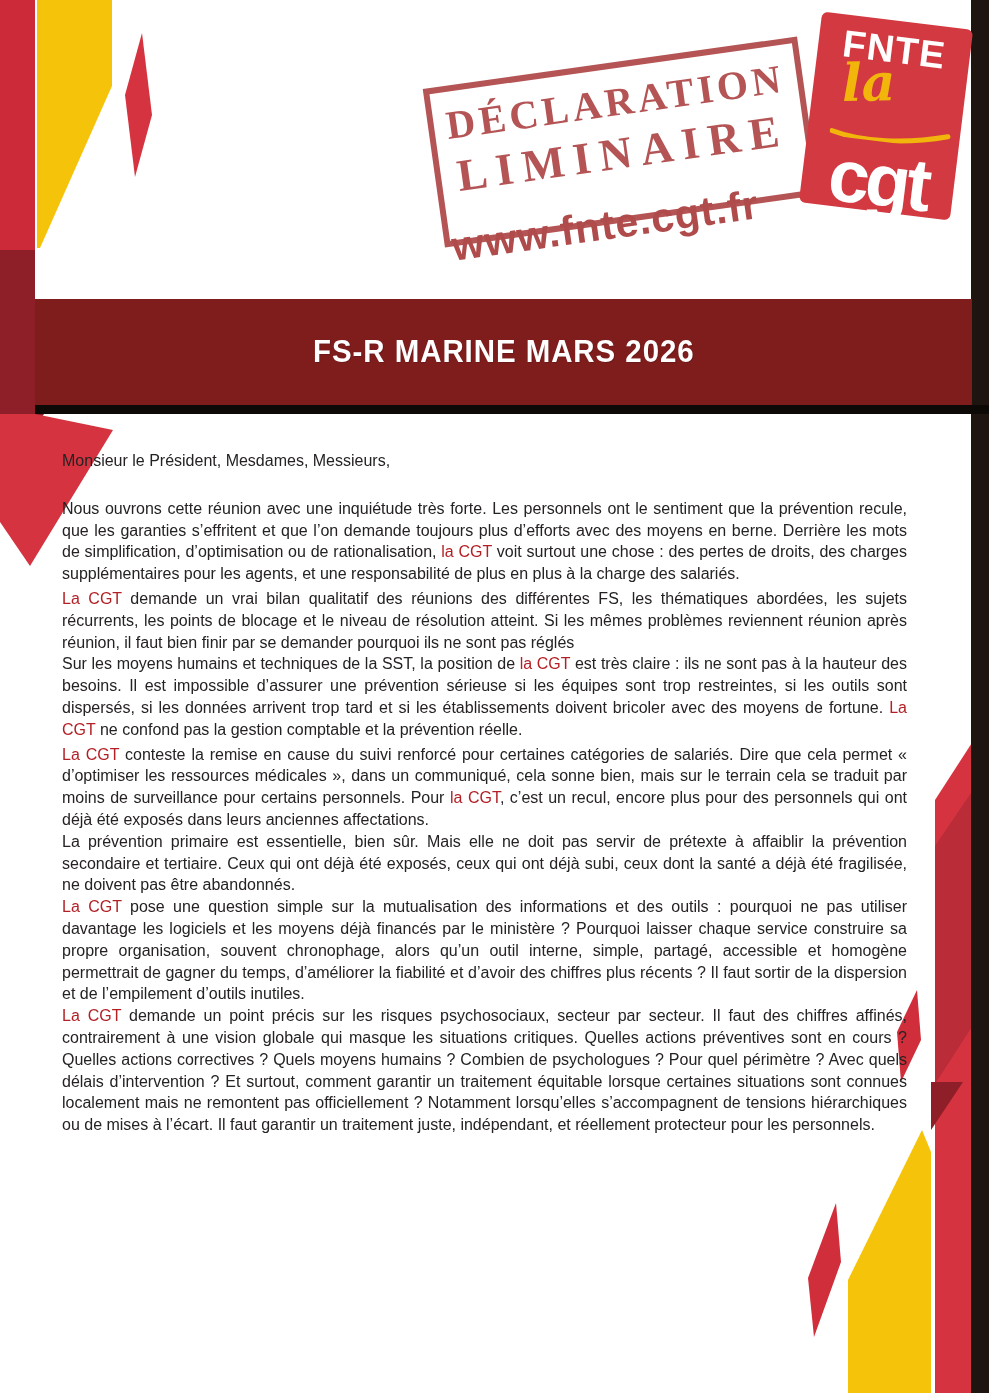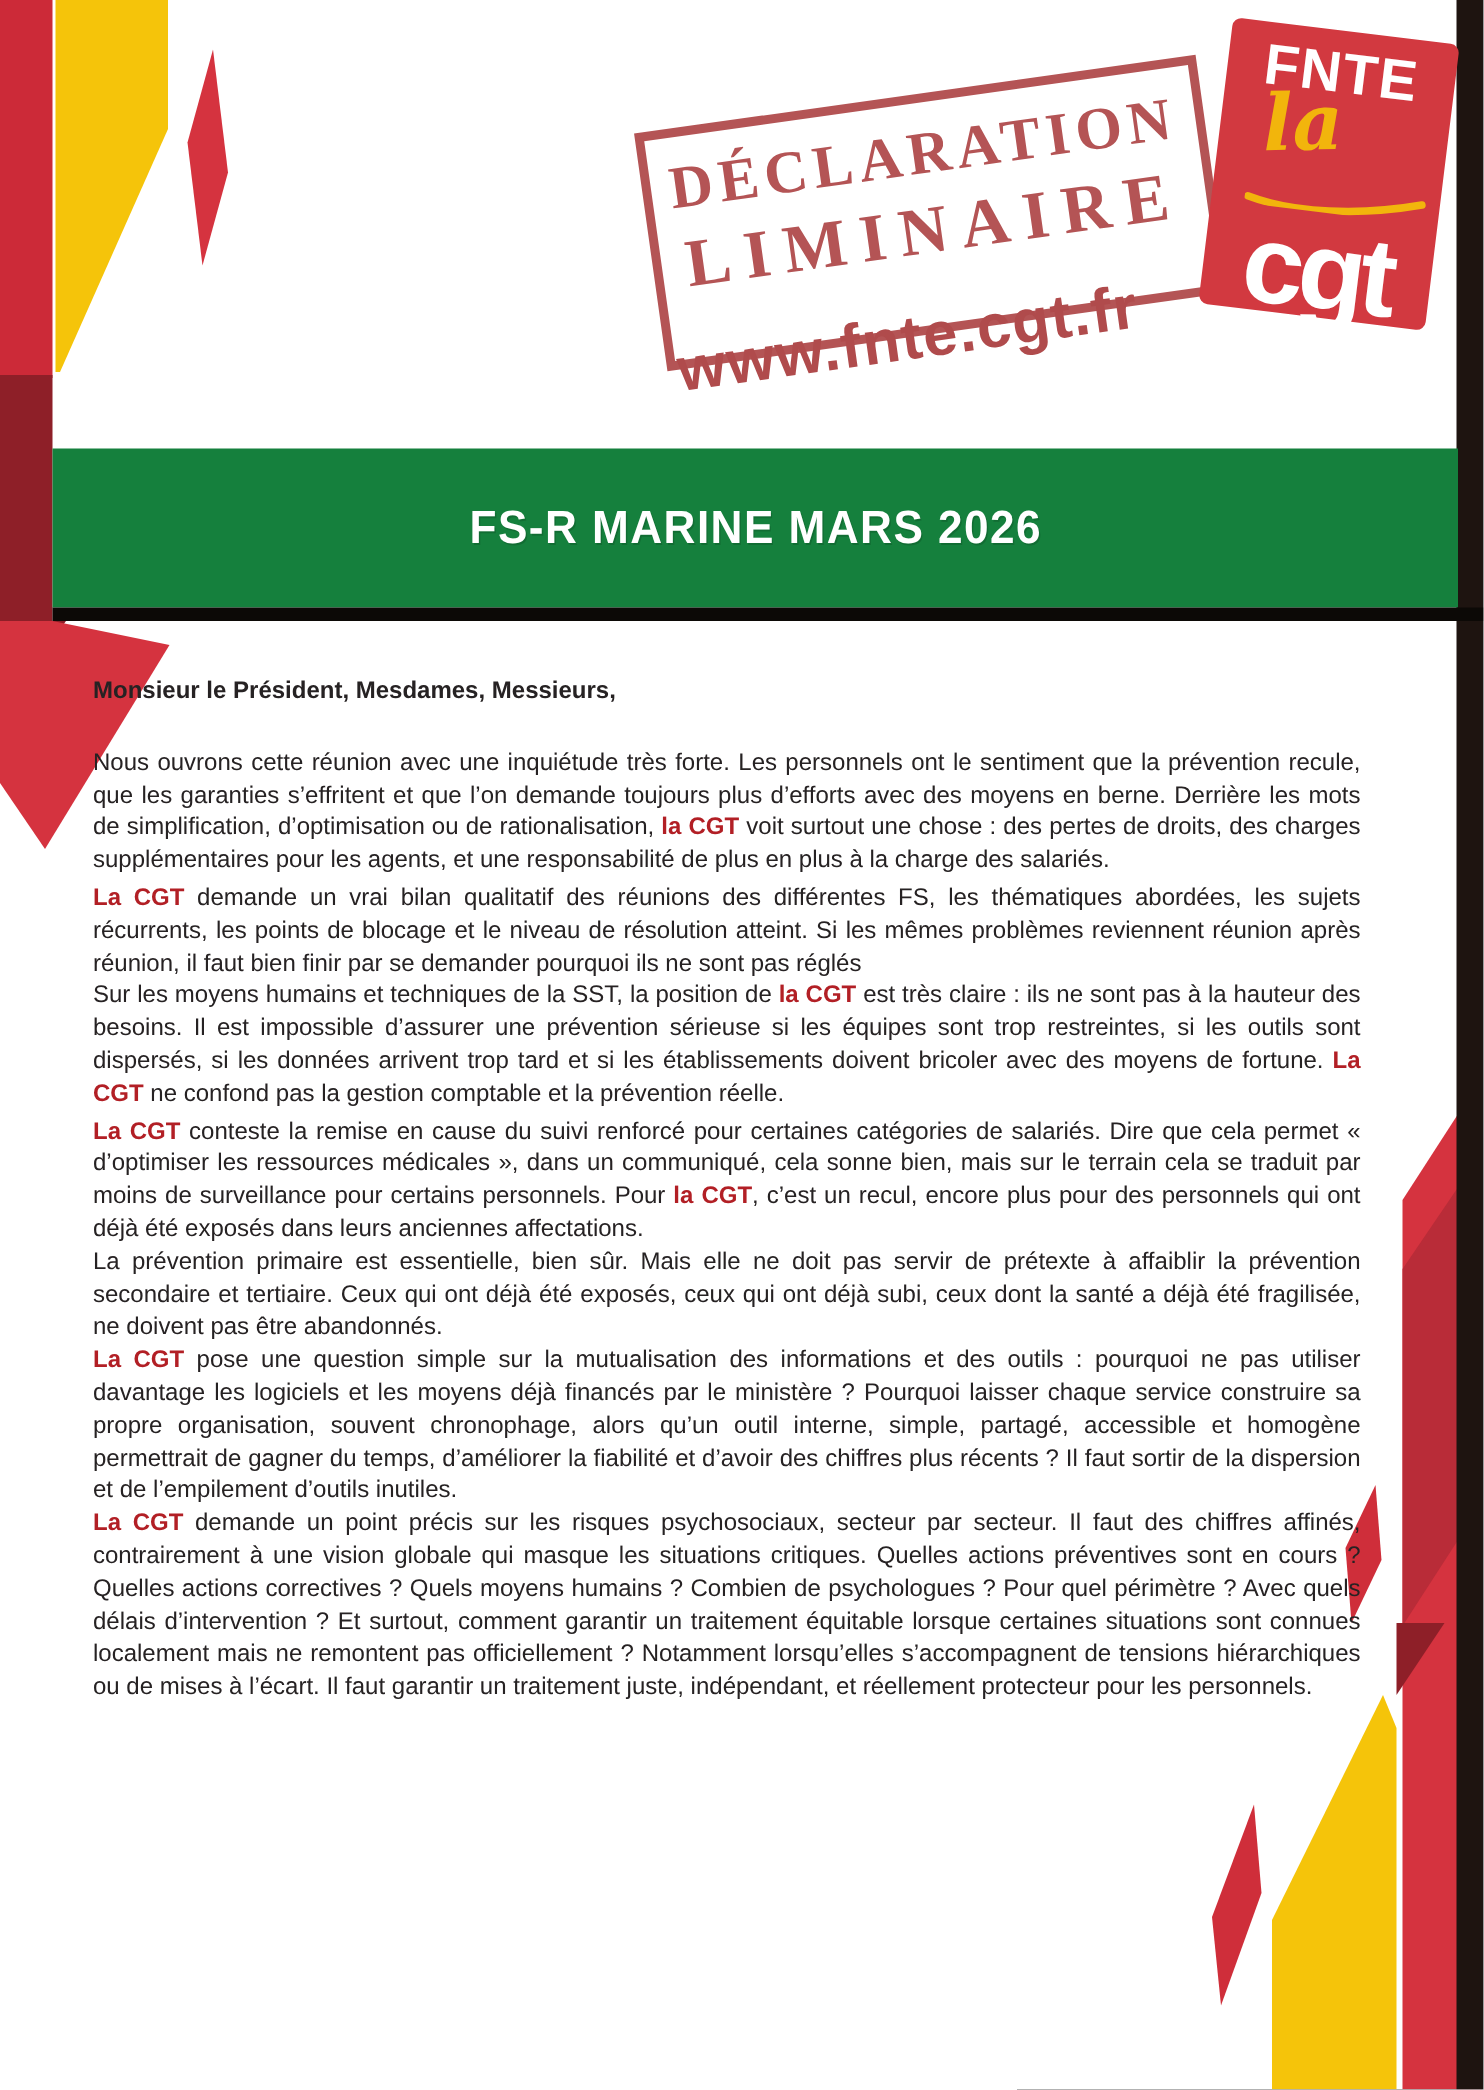--- a/index.html
+++ b/index.html
@@ -22,33 +22,33 @@
         transform:rotate(7deg);border-radius:6px;}
   .logo-fnte{color:#fff;font-weight:bold;font-size:38px;letter-spacing:1px;text-align:center;
              margin-top:8px;}
   .logo-la{position:absolute;top:34px;left:28px;color:#f2b50c;font-family:"DejaVu Serif",serif;
            font-style:italic;font-weight:bold;font-size:52px;transform:rotate(-8deg);}
   .logo-swash{position:absolute;top:104px;left:22px;}
   .logo-cgt{position:absolute;bottom:-4px;left:0;width:100%;text-align:center;color:#fff;
             font-weight:bold;font-size:74px;letter-spacing:-4px;line-height:.95;}
 
   
-  .banner{position:absolute;left:35px;top:299px;width:937px;height:106px;background:#15803d;
+  .banner{position:absolute;left:35px;top:299px;width:937px;height:106px;background:#7f1d1d;
           display:flex;align-items:center;justify-content:center;}
   .banner-title{color:#fff;font-weight:bold;font-size:31px;letter-spacing:1px;
                 transform:scaleX(.95);white-space:nowrap;text-shadow:1px 1px 0 rgba(0,0,0,.15);}
   .black-rule{position:absolute;left:35px;top:405px;width:954px;height:9px;background:#0c0906;}
 
   
   .doc-body{position:absolute;left:62px;top:450px;width:845px;color:#262223;font-size:16px;
             line-height:21.8px;}
-  .greeting{margin:0 0 26px 0;font-weight:bold;}
+  .greeting{margin:0 0 26px 0;}
   .para{text-align:justify;margin:0;}
   .para.gap{margin-top:3px;}
-  .cgt{color:#b21f25;font-weight:bold;}
+  .cgt{color:#b21f25;font-weight:normal;}
 </style>
 </head>
 <body>
 
 <div id="page">
 
   <svg id="decor" viewBox="0 0 989 1393">
 
     <rect x="0" y="0" width="35" height="252" fill="#cc2a38"></rect>
     <polygon points="37,0 112,0 112,86 40,248 37,248" fill="#f5c40a"></polygon>

